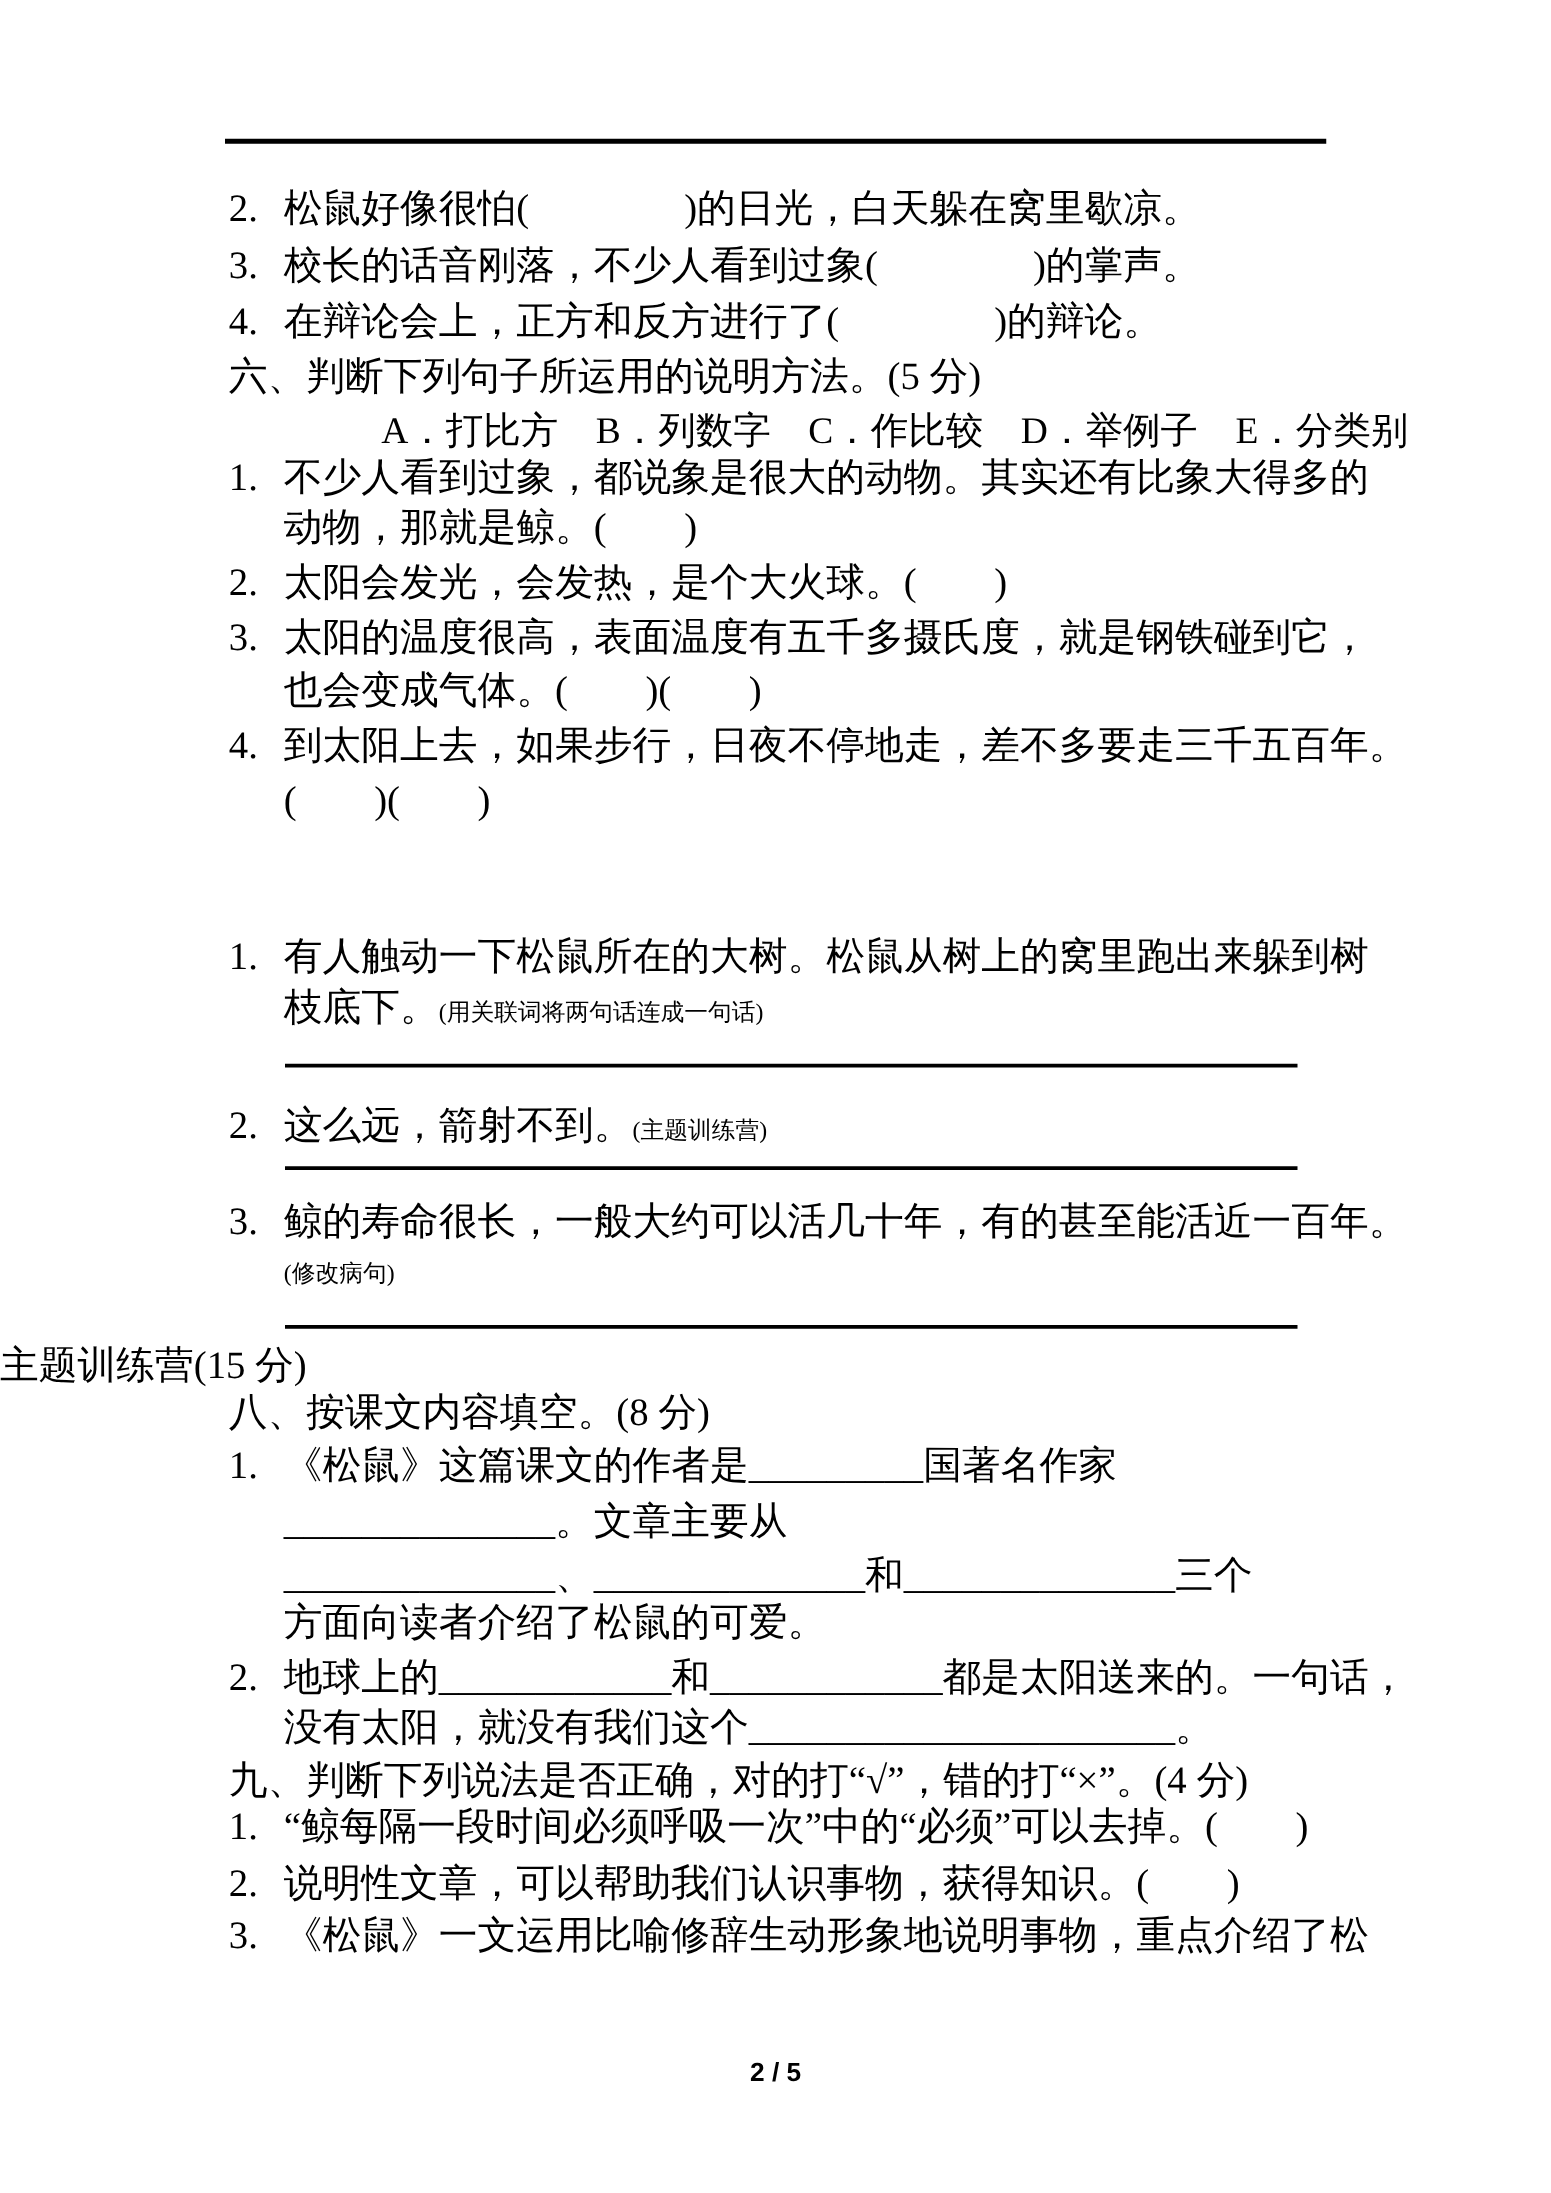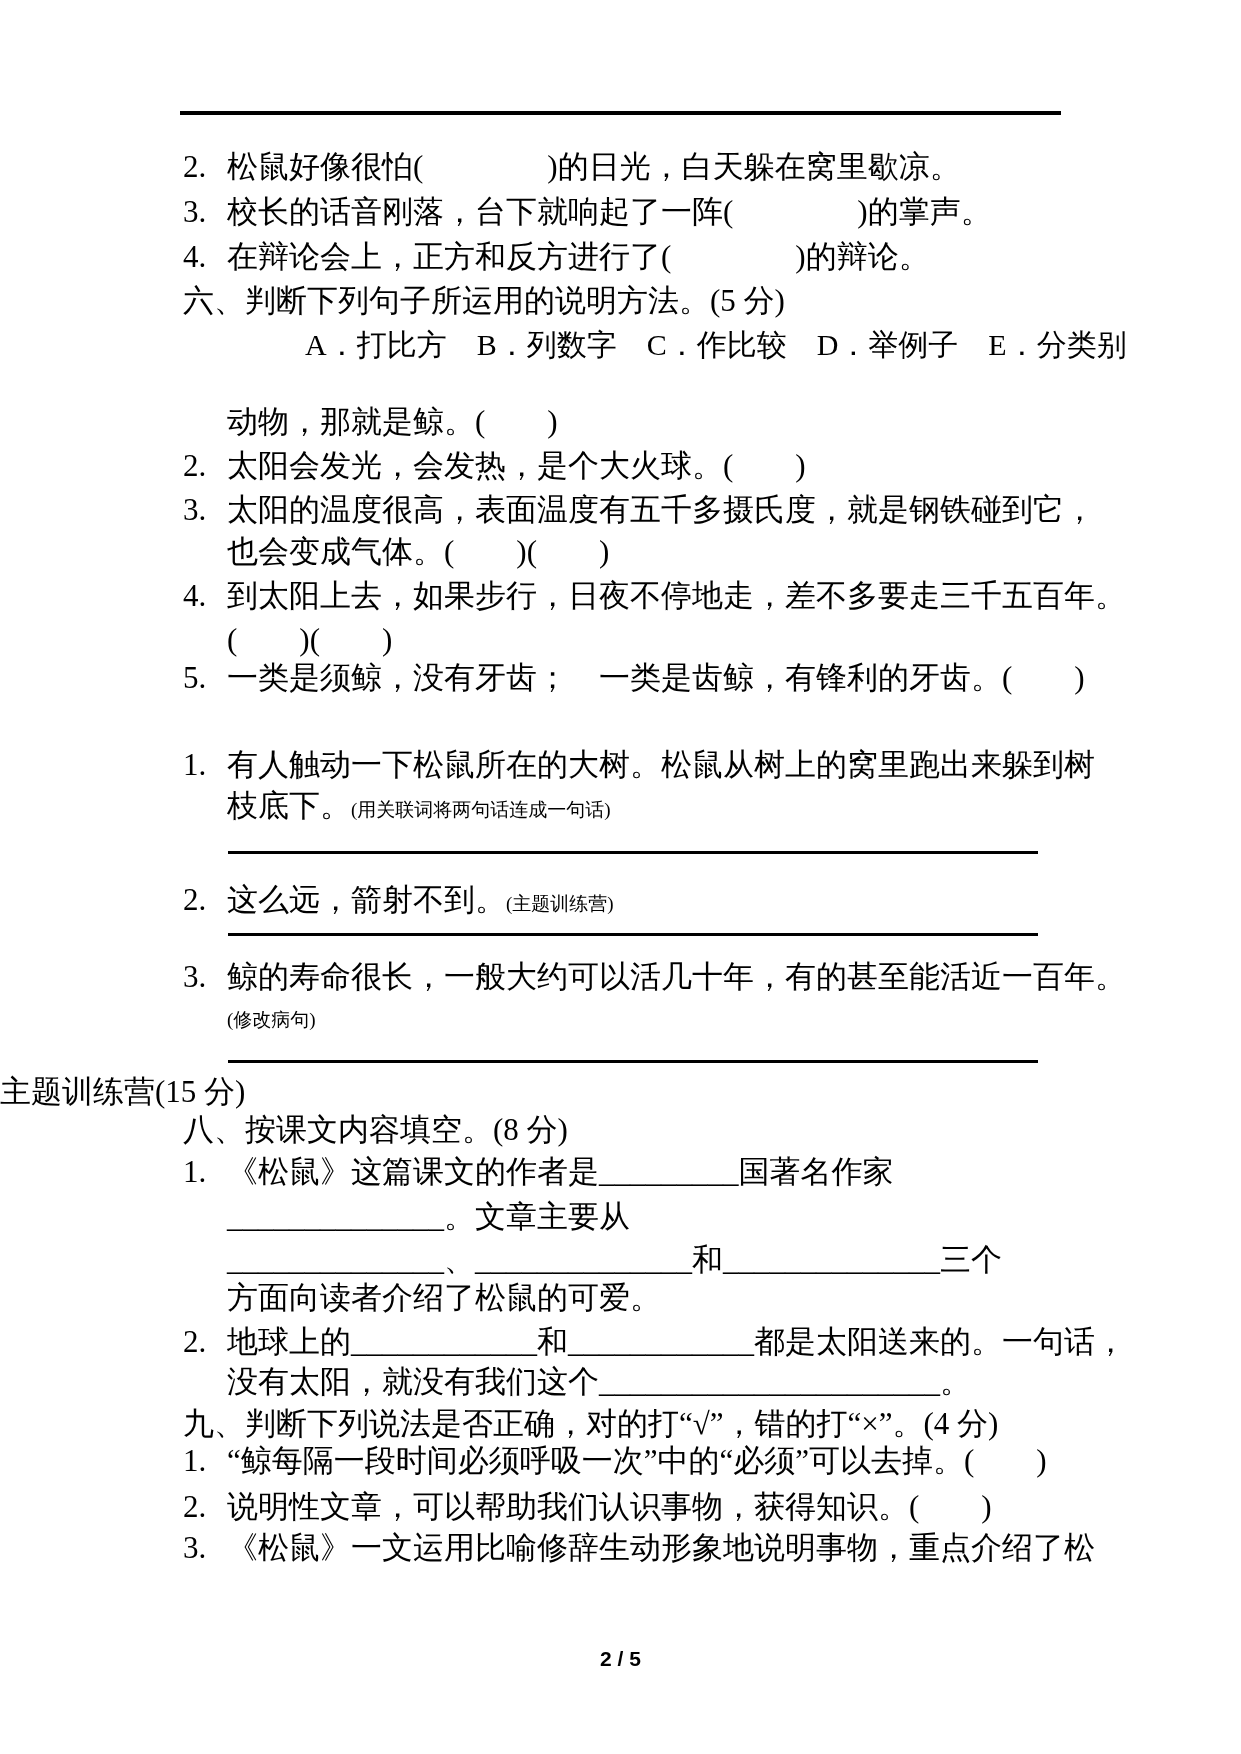--- a/index.html
+++ b/index.html
@@ -41,33 +41,33 @@
   }
 </style>
 </head>
 <body>
 
 <div class="page">
 
   <div class="toprule"></div>
 
   <div class="ln hnum" style="top:146px"><span class="num">2.</span><span>松鼠好像很怕(　　　　)的日光，白天躲在窝里歇凉。</span></div>
-  <div class="ln hnum" style="top:191px"><span class="num">3.</span><span>校长的话音刚落，台下就响起了一阵(　　　　)的掌声。</span></div>
+  <div class="ln hnum" style="top:191px"><span class="num">3.</span><span>校长的话音刚落，不少人看到过象(　　　　)的掌声。</span></div>
   <div class="ln hnum" style="top:236px"><span class="num">4.</span><span>在辩论会上，正方和反方进行了(　　　　)的辩论。</span></div>
 
   <div class="ln hnum bold" style="top:280px">六、判断下列句子所运用的说明方法。(5 分)</div>
   <div class="ln opt" style="top:324px">A．打比方　B．列数字　C．作比较　D．举例子　E．分类别</div>
 
+  <div class="ln hnum" style="top:361px"><span class="num">1.</span><span>不少人看到过象，都说象是很大的动物。其实还有比象大得多的</span></div>
   <div class="ln indent" style="top:401px">动物，那就是鲸。(　　)</div>
   <div class="ln hnum" style="top:445px"><span class="num">2.</span><span>太阳会发光，会发热，是个大火球。(　　)</span></div>
   <div class="ln hnum" style="top:489px"><span class="num">3.</span><span>太阳的温度很高，表面温度有五千多摄氏度，就是钢铁碰到它，</span></div>
   <div class="ln indent" style="top:531px">也会变成气体。(　　)(　　)</div>
   <div class="ln hnum" style="top:575px"><span class="num">4.</span><span>到太阳上去，如果步行，日夜不停地走，差不多要走三千五百年。</span></div>
   <div class="ln indent" style="top:619px">(　　)(　　)</div>
-  <div class="ln hnum" style="top:657px"><span class="num">5.</span><span>一类是须鲸，没有牙齿；　一类是齿鲸，有锋利的牙齿。(　　)</span></div>
 
   <div class="ln hnum" style="top:744px"><span class="num">1.</span><span>有人触动一下松鼠所在的大树。松鼠从树上的窝里跑出来躲到树</span></div>
   <div class="ln indent" style="top:785px"><span>枝底下。</span><span class="note">(用关联词将两句话连成一句话)</span></div>
   <div class="rule" style="top:851px"></div>
 
   <div class="ln hnum" style="top:879px"><span class="num">2.</span><span>这么远，箭射不到。</span><span class="note">(主题训练营)</span></div>
   <div class="rule" style="top:933px"></div>
 
   <div class="ln hnum" style="top:956px"><span class="num">3.</span><span>鲸的寿命很长，一般大约可以活几十年，有的甚至能活近一百年。</span></div>
   <div class="ln indent note" style="top:999px">(修改病句)</div>

